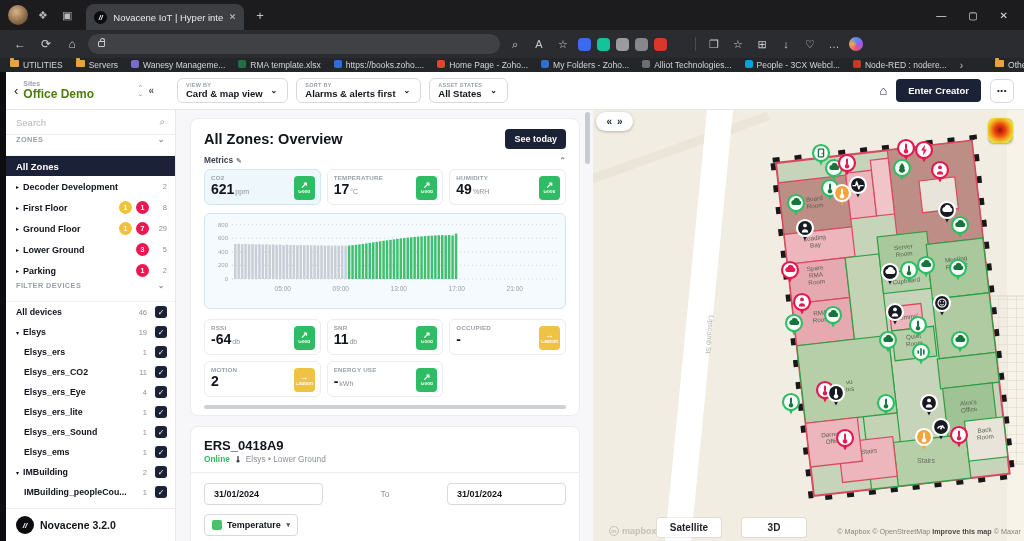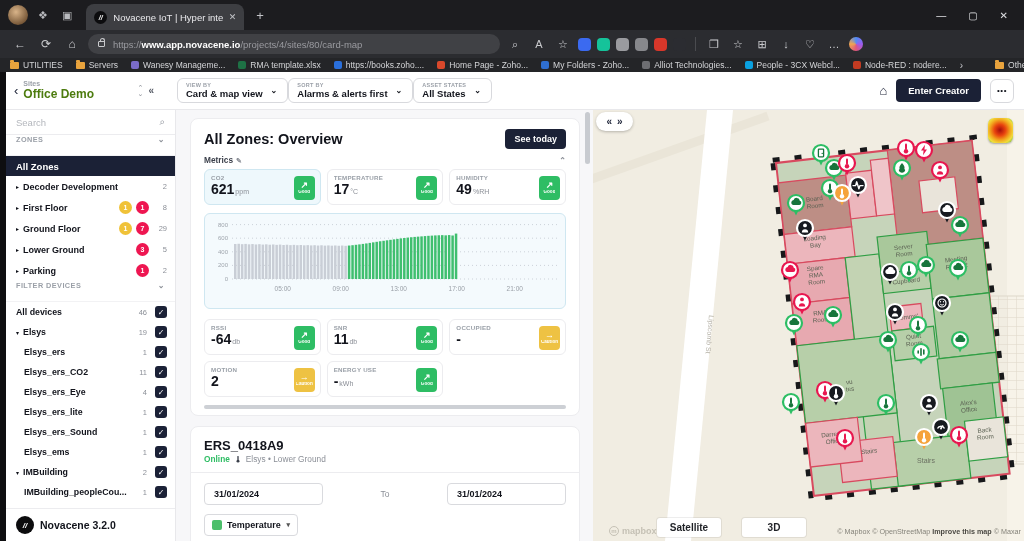--- a/index.html
+++ b/index.html
@@ -19,38 +19,38 @@
   .navico{font-size:12px;color:#c9cacd;width:20px;text-align:center}
   .urlpill{height:20px;flex:none;width:412px;background:#404145;border-radius:10px;display:flex;align-items:center;padding:0 10px;gap:6px;font-size:9.5px;color:#9a9ba0;white-space:nowrap;overflow:hidden}
   .lock{width:7px;height:6px;border:1px solid #c9cacd;border-radius:1px;position:relative;margin-right:2px;flex:none}
   .lock::before{content:'';position:absolute;width:3px;height:3px;border:1px solid #c9cacd;border-bottom:none;border-radius:3px 3px 0 0;top:-4px;left:1px}
   .urlhost{color:#fff;font-weight:bold}
   .rightico{font-size:11px;color:#c9cacd;width:18px;text-align:center}
   .extdot{width:13px;height:13px;border-radius:4px;flex:none}
   .vdiv{width:1px;height:14px;background:#4a4b4f;margin:0 3px}
   .copilot{width:14px;height:14px;border-radius:50%;background:conic-gradient(#4f8df7,#9a5cf0,#e0567c,#f0a54f,#4f8df7);flex:none}
   .bookmarks{height:14px;background:#242528;display:flex;align-items:center;padding:0 10px;gap:13px;font-size:8.5px;color:#d4d5d8;white-space:nowrap}
-  .bmitem{display:flex;align-items:center;gap:4px}
+  .bmitem{display:flex;gap:4px}
   .bm-folder{width:9px;height:7px;background:#e8a33d;border-radius:1px;position:relative;flex:none}
   .bm-folder::before{content:'';position:absolute;top:-2px;left:0;width:4px;height:2px;background:#e8a33d;border-radius:1px 1px 0 0}
   .bm-dot{width:8px;height:8px;border-radius:2px;flex:none}
   .bm-ovf{color:#c3c4c8;font-size:10px}
   
   .app{position:absolute;top:72px;left:0;right:0;bottom:0;display:flex;background:#fff}
   .edgestrip{width:6px;background:#0e0e10;flex:none}
   .appmain{flex:1;display:flex;flex-direction:column;min-width:0}
   .topbar{height:38px;flex:none;display:flex;align-items:center;border-bottom:1px solid #e8e8eb;background:#fff}
   .sb-head{width:157px;flex:none;display:flex;align-items:center;padding:0 8px;gap:5px;border-right:1px solid #fff}
   .backchev{font-size:13px;color:#1b2136}
   .sb-head-txt{flex:1;min-width:0}
   .sites-lbl{font-size:7px;color:#9ba0a8;font-weight:bold}
   .site-name{font-size:12px;font-weight:800;color:#4d7c0f;white-space:nowrap}
   .sortctl{font-size:7px;color:#8b8f97;line-height:.8;text-align:center}
   .collapse{font-size:10px;color:#565b66;font-weight:bold}
-  .dd-row{display:flex;margin-left:14px}
+  .dd-row{display:flex;gap:8px;margin-left:14px}
   .dd{border:1px solid #d8d9dd;border-radius:6px;padding:3px 10px 3px 8px;display:flex;align-items:center;gap:8px;background:#fff}
   .dd-txt .dd-lbl{font-size:5.5px;color:#9ba0a8;font-weight:bold;letter-spacing:.05em}
   .dd-txt .dd-val{font-size:9.5px;font-weight:800;color:#12141c;white-space:nowrap}
   .dd-car{font-size:8px;color:#12141c;font-weight:bold}
   .tb-right{margin-left:auto;display:flex;align-items:center;gap:9px;padding-right:10px}
   .homeico{font-size:13px;color:#1b2136}
   .enter-creator{background:#1b2136;color:#fff;font-size:9.5px;font-weight:800;border:none;border-radius:4px;padding:6px 12px}
   .morebtn{border:1px solid #d8d9dd;border-radius:6px;width:24px;height:24px;display:flex;align-items:center;justify-content:center;font-size:8px;color:#12141c;letter-spacing:.5px;background:#fff}
   .content{flex:1;display:flex;min-height:0}
   
@@ -149,21 +149,20 @@
 <div class="navbar">
 
     <span class="navico">←</span>
 
     <span class="navico">⟳</span>
 
     <span class="navico">⌂</span>
 
   <div class="urlpill">
     <span class="lock"></span>
-    <span><span>https://</span><span class="urlhost">www.app.novacene.io</span><span>/projects/4/sites/80/card-map</span></span>
   </div>
 
     <span class="rightico">⌕</span>
 
     <span class="rightico">A</span>
 
     <span class="rightico">☆</span>
 
     <span class="extdot" style="background: rgb(59, 106, 240);"></span>
 

